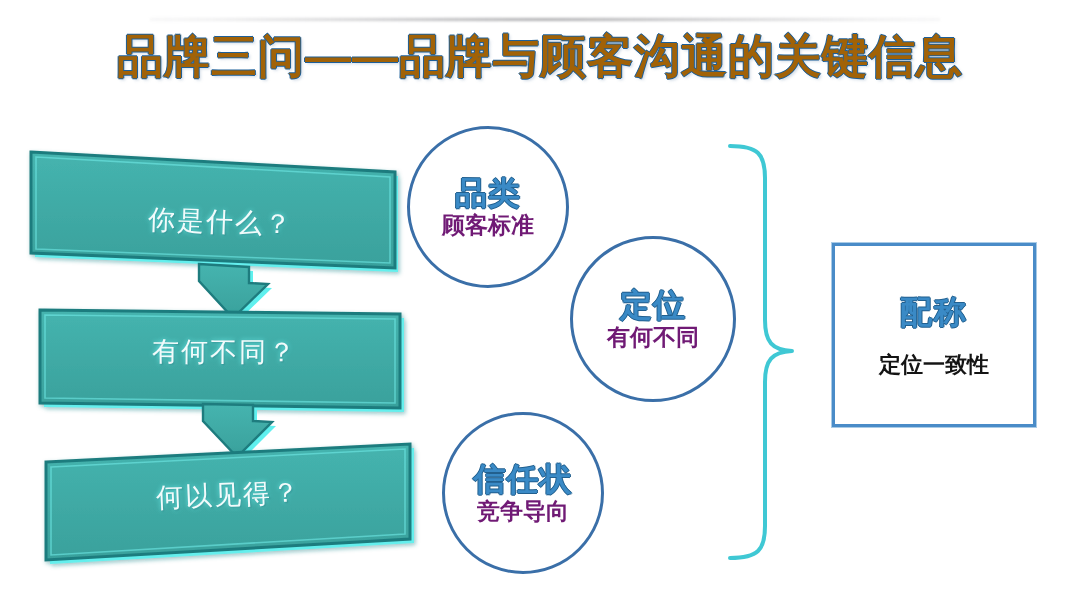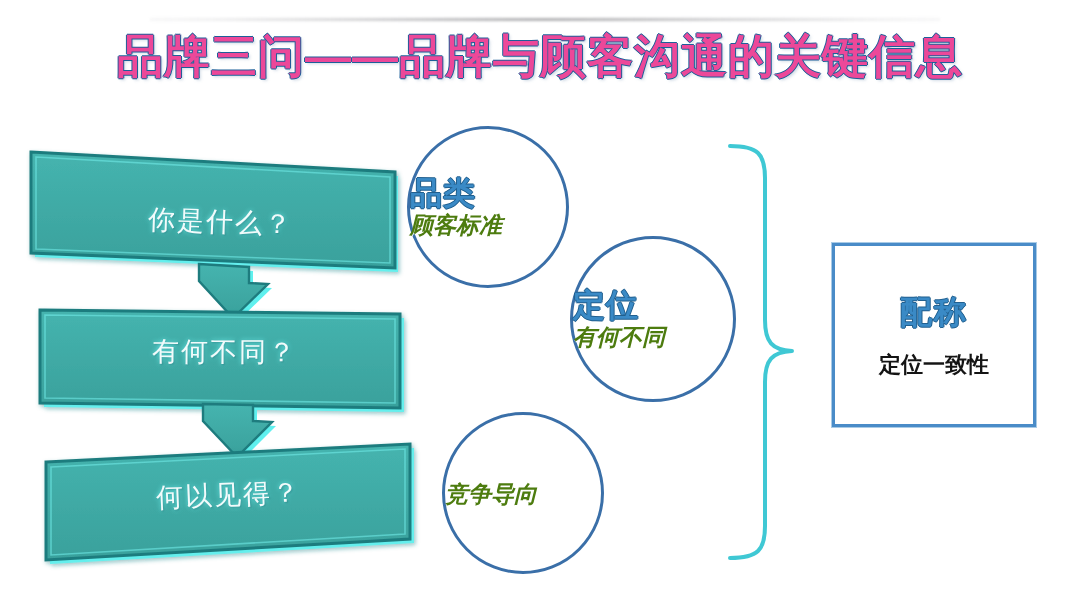--- a/index.html
+++ b/index.html
@@ -36,21 +36,21 @@
   
   .title {
     position: absolute;
     left: 0;
     top: 26px;
     width: 1080px;
     text-align: center;
     font-size: 46px;
     font-weight: bold;
     letter-spacing: 1px;
-    color: #ec4899;
+    color: #a16207;
     text-shadow:
        1px 0 0 #1d5f99,
       -1px 0 0 #1d5f99,
        0 1px 0 #1d5f99,
        0 -1px 0 #1d5f99,
        2px 2px 3px rgba(120,150,180,0.35);
     white-space: nowrap;
   }
 
   
@@ -76,41 +76,40 @@
   #bar-label-2 { left: 152px; top: 334px; transform: rotate(0.4deg); }
   #bar-label-3 { left: 156px; top: 477px; transform: rotate(-2.4deg); }
 
   
   .circle {
     position: absolute;
     border-radius: 50%;
     background: #ffffff;
     display: flex;
     flex-direction: column;
-    align-items: flex-start;
+    align-items: center;
     justify-content: center;
   }
   .circle .c-main {
     font-size: 32px;
     font-weight: bold;
     color: #3a8ac6;
     letter-spacing: 1px;
     line-height: 1.08;
     text-shadow: 1px 0 0 #22608f, -1px 0 0 #22608f,
                  0 1px 0 #22608f, 0 -1px 0 #22608f;
   }
   .circle .c-sub {
     font-size: 23px;
     font-weight: bold;
-    color: #4d7c0f;
+    color: #701a75;
     letter-spacing: 0px;
     line-height: 1.15;
     margin-top: 2px;
     text-shadow: 0.5px 0.5px 0 rgba(255,255,255,0.9);
-    font-style: italic;
   }
 
   
   .right-box {
     position: absolute;
     left: 832px;
     top: 243px;
     width: 204px;
     height: 184px;
     box-sizing: border-box;
@@ -207,20 +206,21 @@
   </div>
 
   <div class="circle" style="left:570px; top:236px; width:160px; height:160px;
               border:3px solid #3a6fa8;">
     <div class="c-main">定位</div>
     <div class="c-sub">有何不同</div>
   </div>
 
   <div class="circle" style="left:442px; top:412px; width:156px; height:156px;
               border:3px solid #3a6fa8;">
+    <div class="c-main">信任状</div>
     <div class="c-sub">竞争导向</div>
   </div>
 
   <svg class="brace-svg" viewBox="0 0 130 450" xmlns="http://www.w3.org/2000/svg">
     <path d="M 30 16
              C 58 16, 65 24, 65 48
              L 65 190
              C 65 212, 72 220, 92 221
              C 72 222, 65 230, 65 252
              L 65 396

